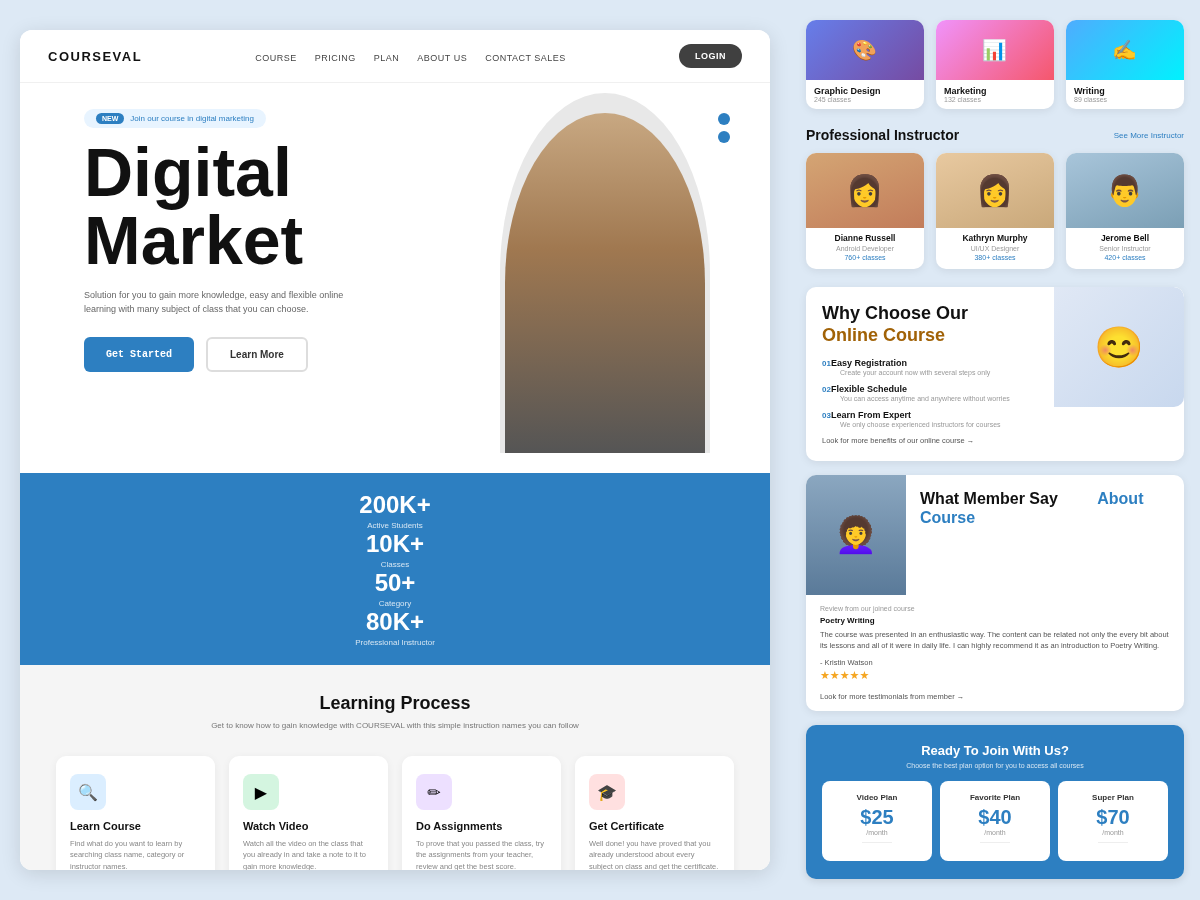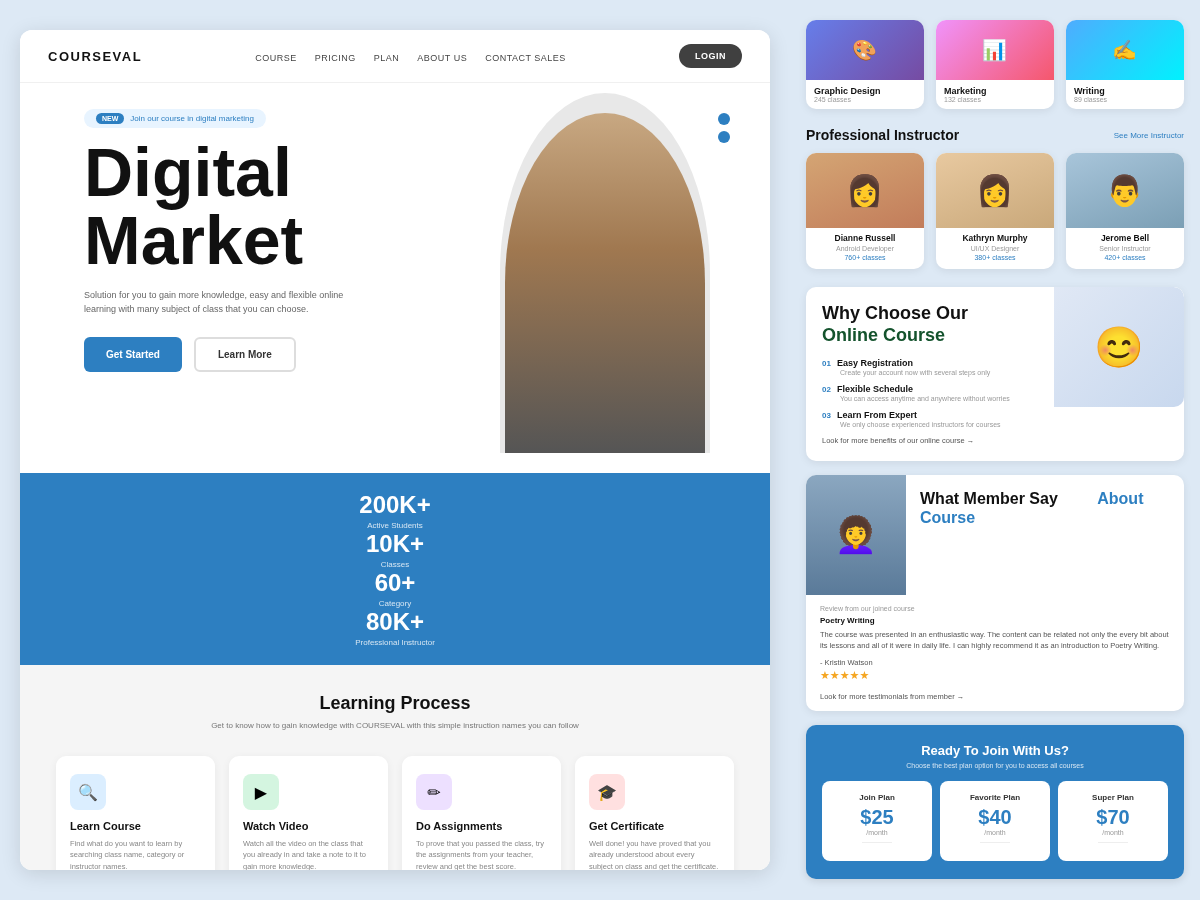--- a/index.html
+++ b/index.html
@@ -118,20 +118,21 @@
     }
     .btn-primary {
       background: #2d7fc1;
       color: #fff;
       border: none;
       border-radius: 6px;
       padding: 10px 22px;
       font-size: 10px;
       font-weight: 600;
       cursor: pointer;
+      font-family: Liberation Mono, monospace;
     }
     .btn-secondary {
       background: #fff;
       color: #333;
       border: 2px solid #ddd;
       border-radius: 6px;
       padding: 10px 22px;
       font-size: 10px;
       font-weight: 600;
       cursor: pointer;
@@ -376,21 +377,21 @@
       box-shadow: 0 2px 8px rgba(0,0,0,0.08);
     }
     .why-title {
       font-size: 18px;
       font-weight: 900;
       color: #111;
       line-height: 1.2;
       max-width: 190px;
     }
     .why-title span {
-      color: #14532d;
+      color: #a16207;
     }
     .why-img {
       position: absolute;
       right: 0;
       top: 0;
       width: 130px;
       height: 120px;
       background: linear-gradient(135deg, #e0e8f5, #c8d8ee);
       border-radius: 0 10px 10px 0;
       display: flex;
@@ -405,21 +406,20 @@
       display: flex;
       flex-direction: column;
       margin-bottom: 8px;
     }
     .why-feature-title {
       font-size: 9px;
       font-weight: 700;
       color: #111;
       display: flex;
       align-items: center;
-      gap: 6px;
     }
     .why-feature-num {
       font-size: 8px;
       color: #2d7fc1;
       font-weight: 600;
     }
     .why-feature-text {
       font-size: 7px;
       color: #999;
       margin-left: 18px;
@@ -602,21 +602,21 @@
     <div class="stats-bar">
       <div class="stat-item">
         <div class="stat-number">200K+</div>
         <div class="stat-label">Active Students</div>
       </div>
       <div class="stat-item">
         <div class="stat-number">10K+</div>
         <div class="stat-label">Classes</div>
       </div>
       <div class="stat-item">
-        <div class="stat-number">60+</div>
+        <div class="stat-number">50+</div>
         <div class="stat-label">Category</div>
       </div>
       <div class="stat-item">
         <div class="stat-number">80K+</div>
         <div class="stat-label">Professional Instructor</div>
       </div>
     </div>
 
     <div class="learning-section">
       <h2 class="section-title">Learning Process</h2>
@@ -748,21 +748,21 @@
       <div class="test-stars">★★★★★</div>
     </div>
     <div class="test-link">Look for more testimonials from member →</div>
   </div>
 
   <div class="pricing-section">
     <div class="pricing-title">Ready To Join With Us?</div>
     <div class="pricing-subtitle">Choose the best plan option for you to access all courses</div>
     <div class="pricing-cards">
       <div class="pricing-card">
-        <div class="pricing-plan">Join Plan</div>
+        <div class="pricing-plan">Video Plan</div>
         <div class="pricing-price">$25</div>
         <div class="pricing-period">/month</div>
         <div class="pricing-divider"></div>
       </div>
       <div class="pricing-card">
         <div class="pricing-plan">Favorite Plan</div>
         <div class="pricing-price">$40</div>
         <div class="pricing-period">/month</div>
         <div class="pricing-divider"></div>
       </div>

